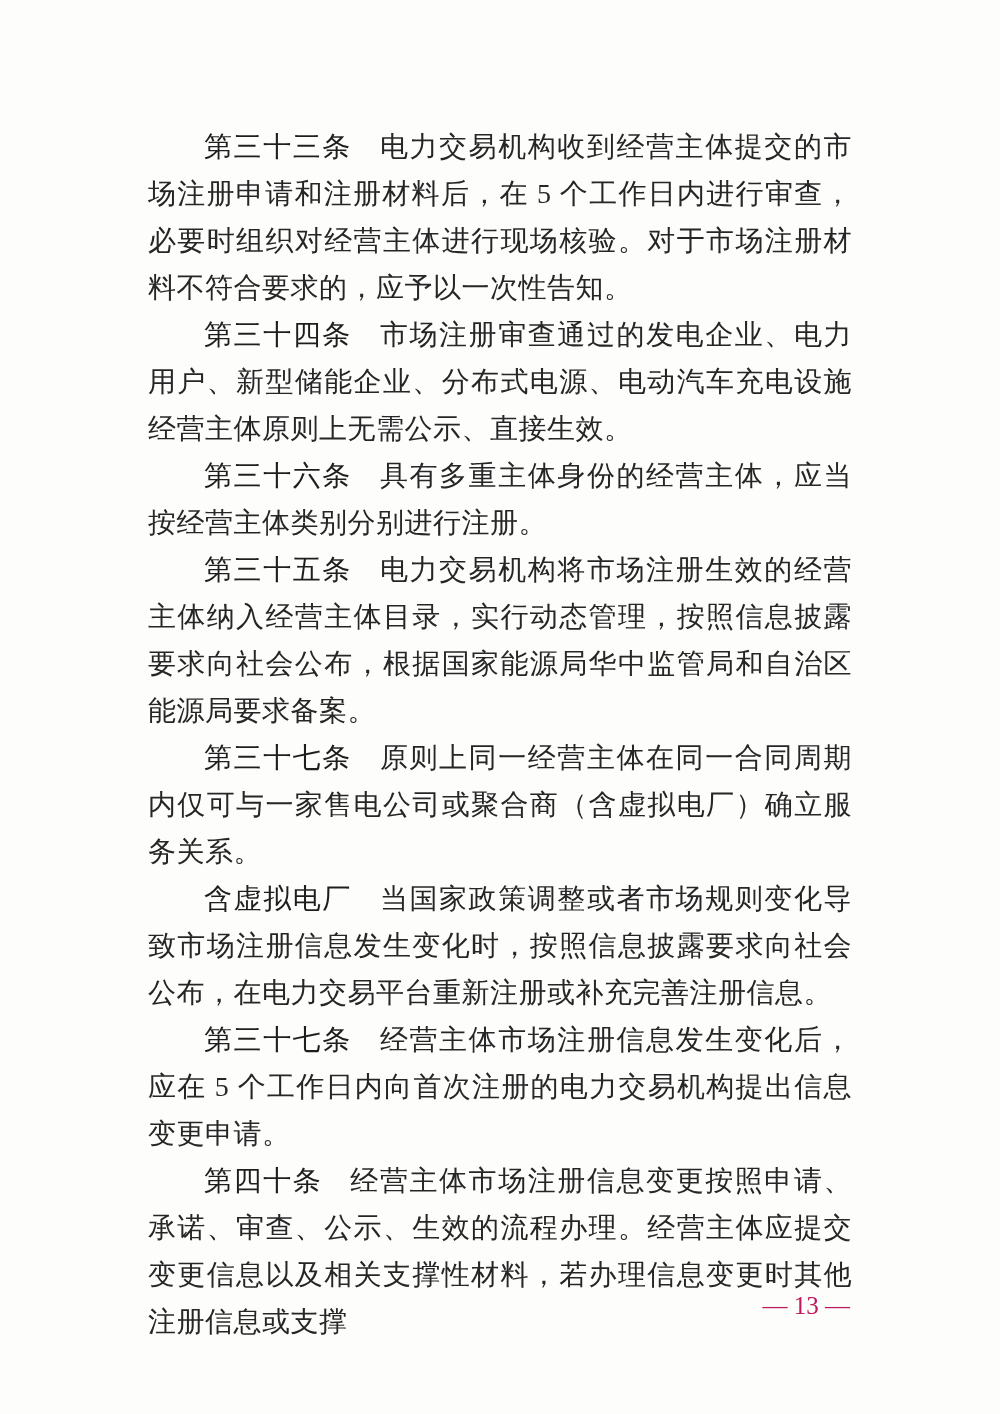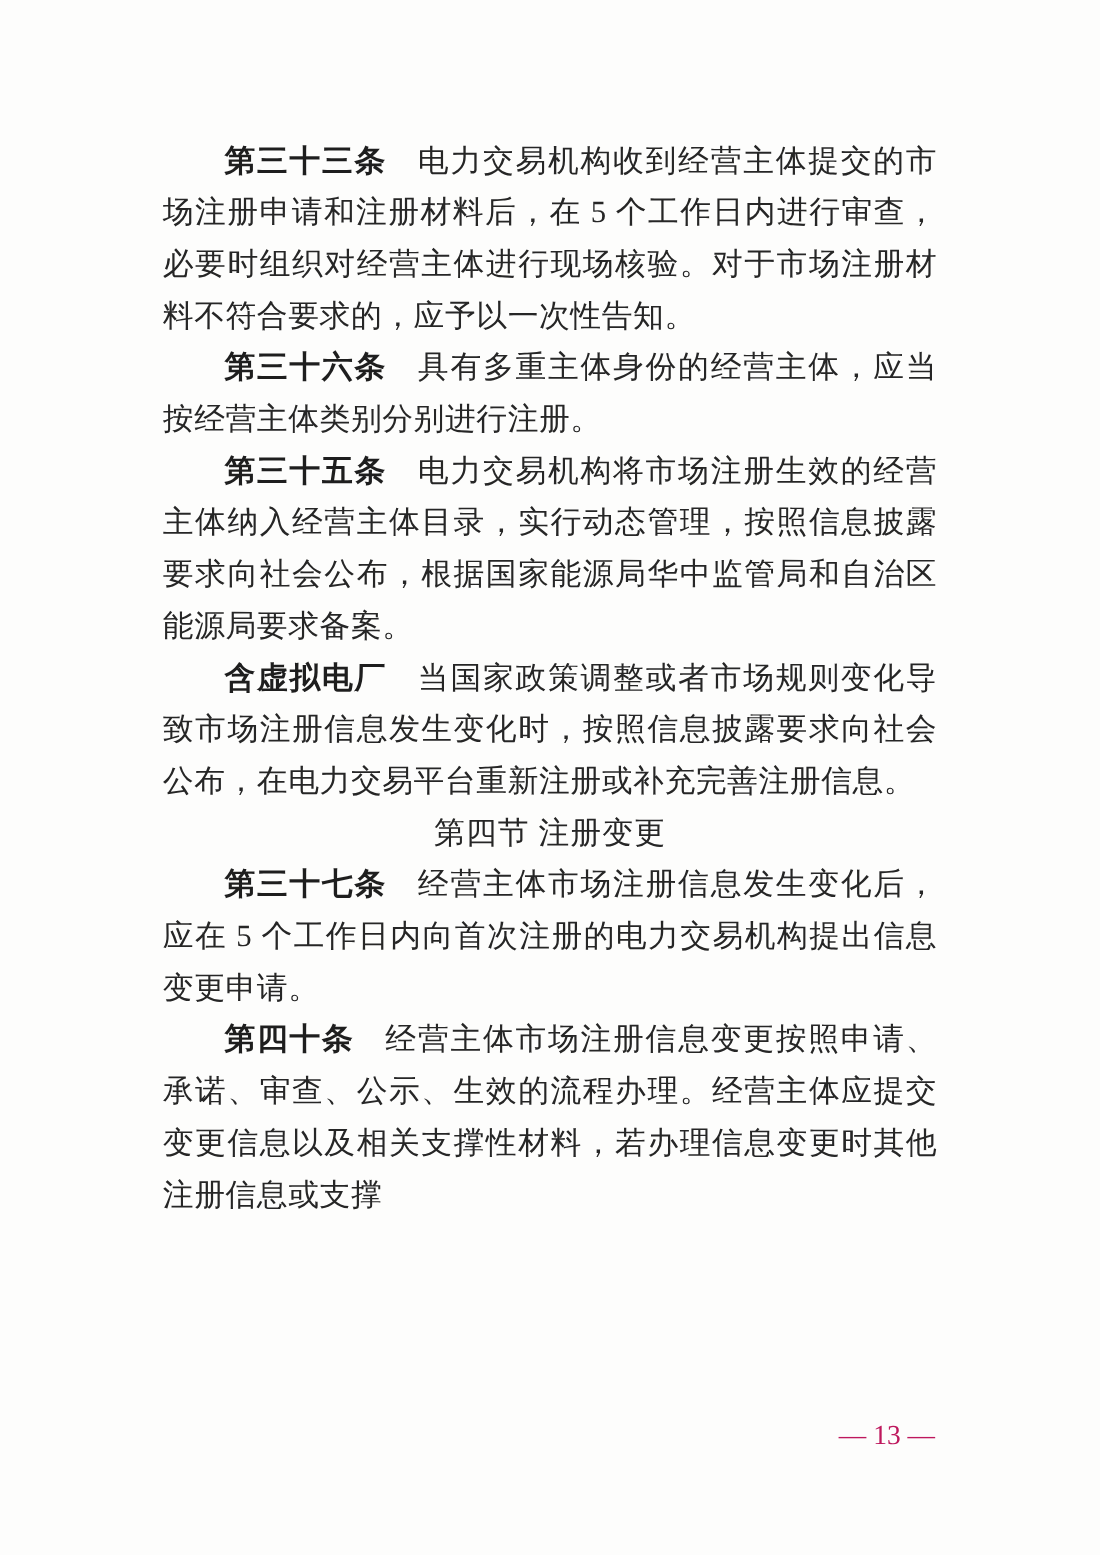--- a/index.html
+++ b/index.html
@@ -29,21 +29,21 @@
     letter-spacing: 0.5px;
   }
   .content p {
     margin: 0;
     padding: 0;
   }
   .article {
     text-indent: 2em;
   }
   .article-label {
-    font-weight: bold;
+    font-weight: normal;
     color: #1e1e1e;
     margin-right: 1em;
   }
   .section-heading {
     text-align: center;
     text-indent: 0;
     letter-spacing: 1px;
   }
   .page-number {
     position: absolute;
@@ -55,29 +55,30 @@
   }
 </style>
 </head>
 <body>
 
 <div class="page">
   <div class="content">
 
     <p class="article"><span class="article-label">第三十三条</span><span>电力交易机构收到经营主体提交的市场注册申请和注册材料后，在 5 个工作日内进行审查，必要时组织对经营主体进行现场核验。对于市场注册材料不符合要求的，应予以一次性告知。</span></p>
 
+    <p class="article"><span class="article-label">第三十四条</span><span>市场注册审查通过的发电企业、电力用户、新型储能企业、分布式电源、电动汽车充电设施经营主体原则上无需公示、直接生效。</span></p>
 
     <p class="article"><span class="article-label">第三十六条</span><span>具有多重主体身份的经营主体，应当按经营主体类别分别进行注册。</span></p>
 
     <p class="article"><span class="article-label">第三十五条</span><span>电力交易机构将市场注册生效的经营主体纳入经营主体目录，实行动态管理，按照信息披露要求向社会公布，根据国家能源局华中监管局和自治区能源局要求备案。</span></p>
 
+    <p class="article"><span class="article-label">第三十七条</span><span>原则上同一经营主体在同一合同周期内仅可与一家售电公司或聚合商（含虚拟电厂）确立服务关系。</span></p>
 
     <p class="article"><span class="article-label">含虚拟电厂</span><span>当国家政策调整或者市场规则变化导致市场注册信息发生变化时，按照信息披露要求向社会公布，在电力交易平台重新注册或补充完善注册信息。</span></p>
 
-    <p class="section-heading">第四节 注册变更</p>
 
     <p class="article"><span class="article-label">第三十七条</span><span>经营主体市场注册信息发生变化后，应在 5 个工作日内向首次注册的电力交易机构提出信息变更申请。</span></p>
 
     <p class="article"><span class="article-label">第四十条</span><span>经营主体市场注册信息变更按照申请、承诺、审查、公示、生效的流程办理。经营主体应提交变更信息以及相关支撑性材料，若办理信息变更时其他注册信息或支撑</span></p>
 
   </div>
 
   <div class="page-number">— 13 —</div>
 </div>
 

